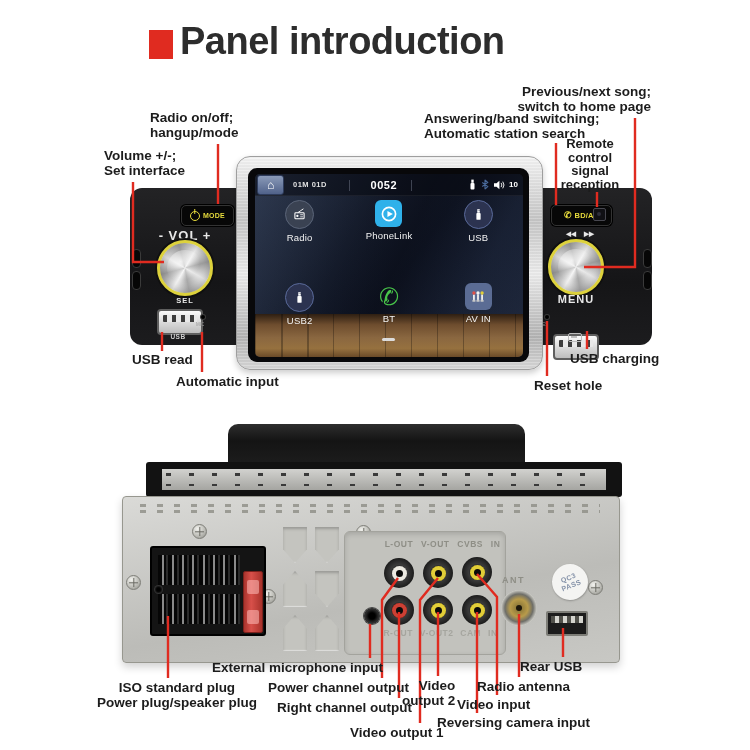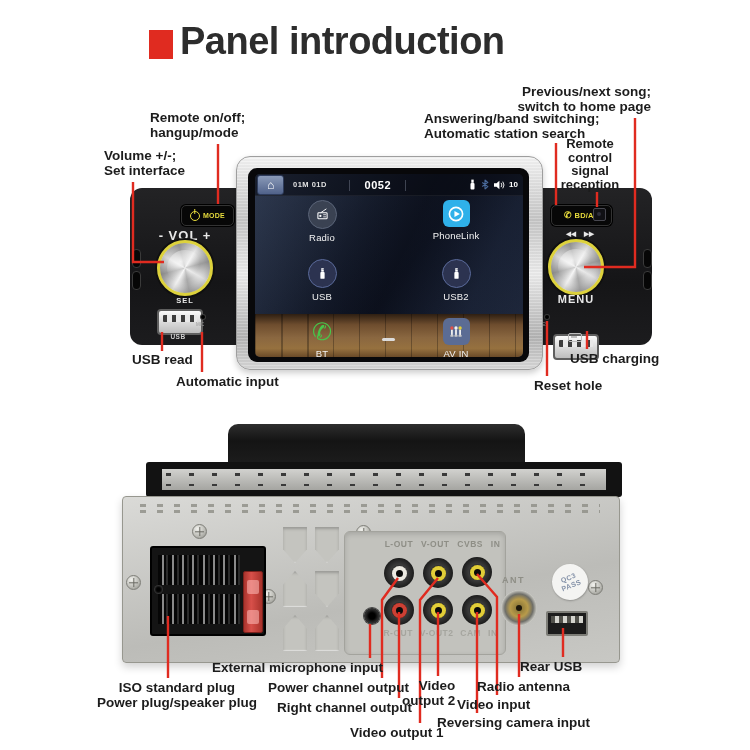--- a/index.html
+++ b/index.html
@@ -92,25 +92,25 @@
     background:linear-gradient(125deg,#232c3e 0%,#171e2e 30%,#0d1220 55%,#1a2234 100%);}
   .display::before{content:"";position:absolute;inset:0;
     background:linear-gradient(115deg,rgba(95,115,155,.20) 0%,rgba(20,28,44,0) 35%,rgba(8,10,18,.30) 52%,rgba(70,90,130,.12) 78%);}
   .statusbar{position:absolute;left:0;top:0;right:0;height:21px;display:flex;align-items:center;
     background:rgba(8,10,16,.55);border-bottom:1px solid rgba(255,255,255,.06);}
   .home-btn{width:25px;height:18px;margin-left:2px;border-radius:3px;border:1px solid #2e3c5c;
     background:linear-gradient(180deg,#8a9ab8,#50628a);display:flex;align-items:center;justify-content:center;
     color:#fff;font-size:12px;line-height:1;}
   .sb-date{margin-left:9px;font-size:7.5px;color:#e0e0e0;letter-spacing:.5px;font-weight:700;}
   .sb-sep{color:#5a6070;font-size:9px;margin-left:20px;}
-  .sb-time{margin-left:12px;font-size:11px;font-weight:700;color:#fff;letter-spacing:.5px;}
+  .sb-time{margin-left:18px;font-size:11px;font-weight:700;color:#fff;letter-spacing:.5px;}
   .sb-sep2{margin-left:12px;}
   .sb-right{margin-left:auto;display:flex;align-items:center;gap:4px;padding-right:5px;}
   .sb-vol{font-size:8px;color:#fff;font-weight:700;}
-  .apps{position:absolute;left:0;right:0;top:26px;display:grid;grid-template-columns:repeat(2,1fr);row-gap:4px;}
+  .apps{position:absolute;left:0;right:0;top:26px;display:grid;grid-template-columns:repeat(3,1fr);row-gap:28px;}
   .app{display:flex;flex-direction:column;align-items:center;height:55px;}
   .aic{width:27px;height:27px;display:flex;align-items:center;justify-content:center;position:relative;}
   .round{border-radius:50%;}
   .sq{border-radius:6px;}
   .ic-radio{background:#3a4252;border:1px solid #5a6478;}
   .ic-phonelink{background:#2fb1ea;}
   .ic-usb{background:#2c3350;border:1px solid #5a6a9a;}
   .ic-avin{background:#5b6c94;}
   .ic-ccd{background:#10141e;border:1px solid #3a4454;}
   .ic-calc{background:#2f8fd0;}
@@ -410,21 +410,21 @@
     <path d="M398,578 L382,600 V678"></path>
     <path d="M399,612 V698"></path>
     <path d="M438,578 L420,600 V723"></path>
     <path d="M438,612 V676"></path>
     <path d="M477,612 V713"></path>
     <path d="M477,574 L497,597 V695"></path>
     <path d="M519,614 V677"></path>
     <path d="M563,628 V657"></path>
   </svg>
 
-  <div class="anno a-power">Remote on/off;
+  <div class="anno a-power">Radio on/off;
 hangup/mode</div>
   <div class="anno a-volume">Volume +/-;
 Set interface</div>
   <div class="anno a-prevnext">Previous/next song;
 switch to home page</div>
   <div class="anno a-answering">Answering/band switching;
 Automatic station search</div>
   <div class="anno a-remote">Remote
 control
 signal

